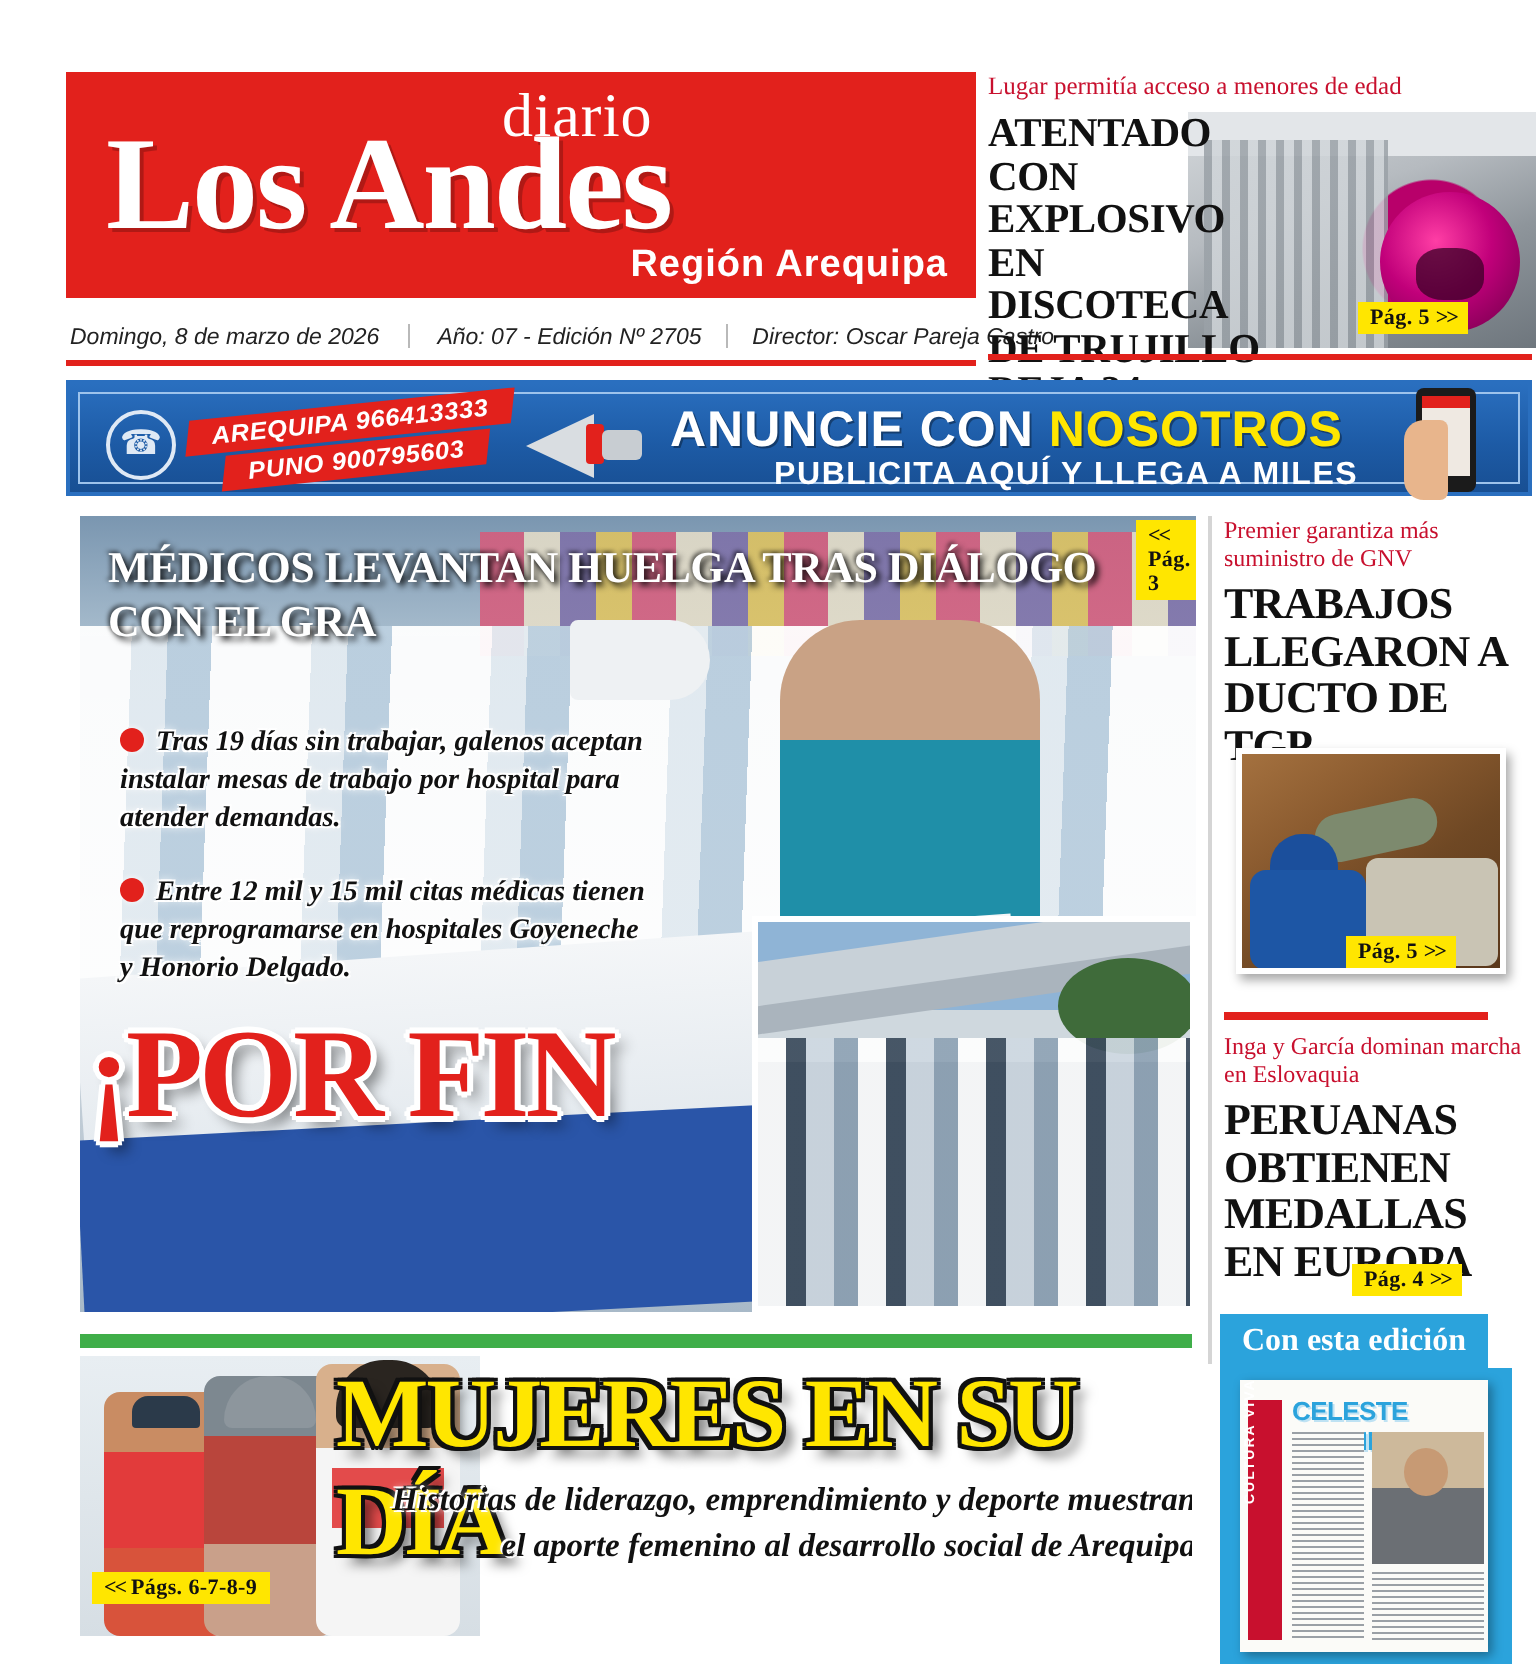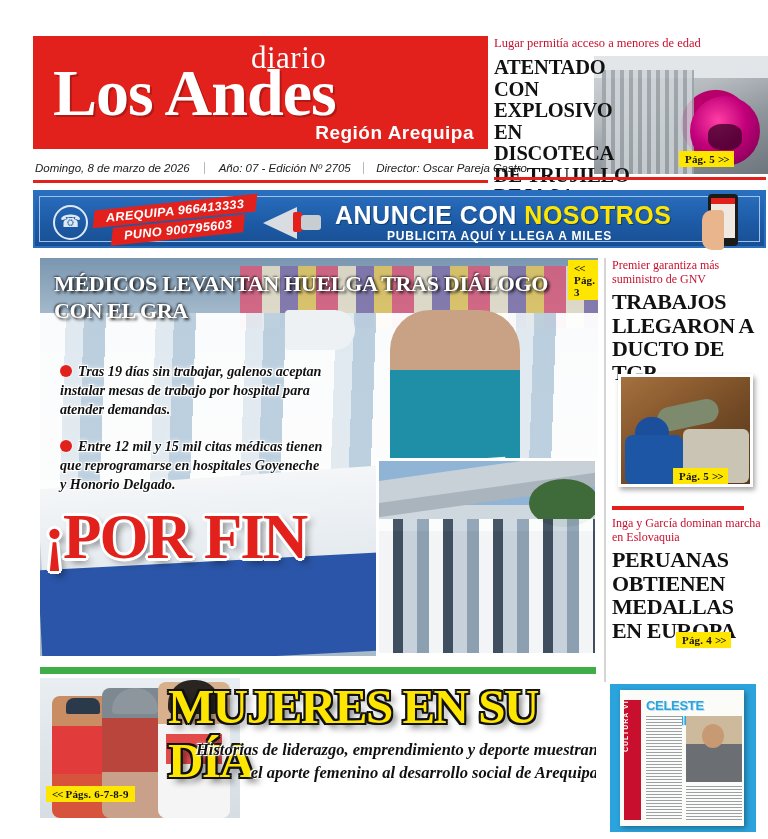--- a/index.html
+++ b/index.html
@@ -97,21 +97,21 @@
   .ad-mega .band{position:absolute;left:30px;top:7px;width:9px;height:20px;background:#E2211C;border-radius:2px;}
   .ad-mega .hand{position:absolute;left:38px;top:10px;width:20px;height:15px;background:#c8cdd2;border-radius:3px;}
   .ad-main{
     position:absolute;left:300px;top:9px;
     font-weight:bold;font-size:25px;color:#fff;letter-spacing:.5px;
     text-shadow:1px 1px 0 rgba(0,0,0,.35);
   }
   .ad-main .y{color:#FFE600;}
   .ad-sub{
     position:absolute;left:352px;top:37px;
-    font-weight:bold;font-size:12px;color:#fff;letter-spacing:.8px;
+    font-weight:bold;font-size:16px;color:#fff;letter-spacing:.8px;
   }
   .ad-phonepic{
     position:absolute;right:12px;top:0px;width:50px;height:58px;
   }
   .ad-phonepic .dev{position:absolute;left:6px;top:2px;width:30px;height:52px;background:#1b1b1b;border-radius:4px;}
   .ad-phonepic .scr{position:absolute;left:9px;top:6px;width:24px;height:40px;background:linear-gradient(180deg,#E2211C 0 6px,#efe9e2 6px 100%);}
   .ad-phonepic .fing{position:absolute;left:0px;top:18px;width:22px;height:40px;background:#e8b58c;border-radius:10px 4px 4px 10px;}
 
   
   .main{position:absolute;left:40px;top:258px;width:558px;height:398px;overflow:hidden;background:#cdd5dc;}
@@ -377,20 +377,23 @@
 
   <div class="r-kicker r2-kicker">Inga y García dominan marcha en Eslovaquia</div>
   <div class="r-head r2-head">PERUANAS OBTIENEN MEDALLAS EN EUROPA</div>
   <div class="r2-pag">
     <span class="pagtag">
       <span>Pág. 4</span>
       <span class="chev">&gt;&gt;</span>
     </span>
   </div>
 
+  <div class="cee-box">
+    <span>Con esta edición</span>
+  </div>
   <div class="cee-img">
     <div class="cee-paper">
       <div class="cee-spine">
           <span>CULTURA VIVA</span>
         </div>
       <div class="cee-title">CELESTE JAZMIN</div>
       <div class="cee-cols"></div>
       <div class="cee-portrait"></div>
       <div class="cee-cols2"></div>
     </div>

